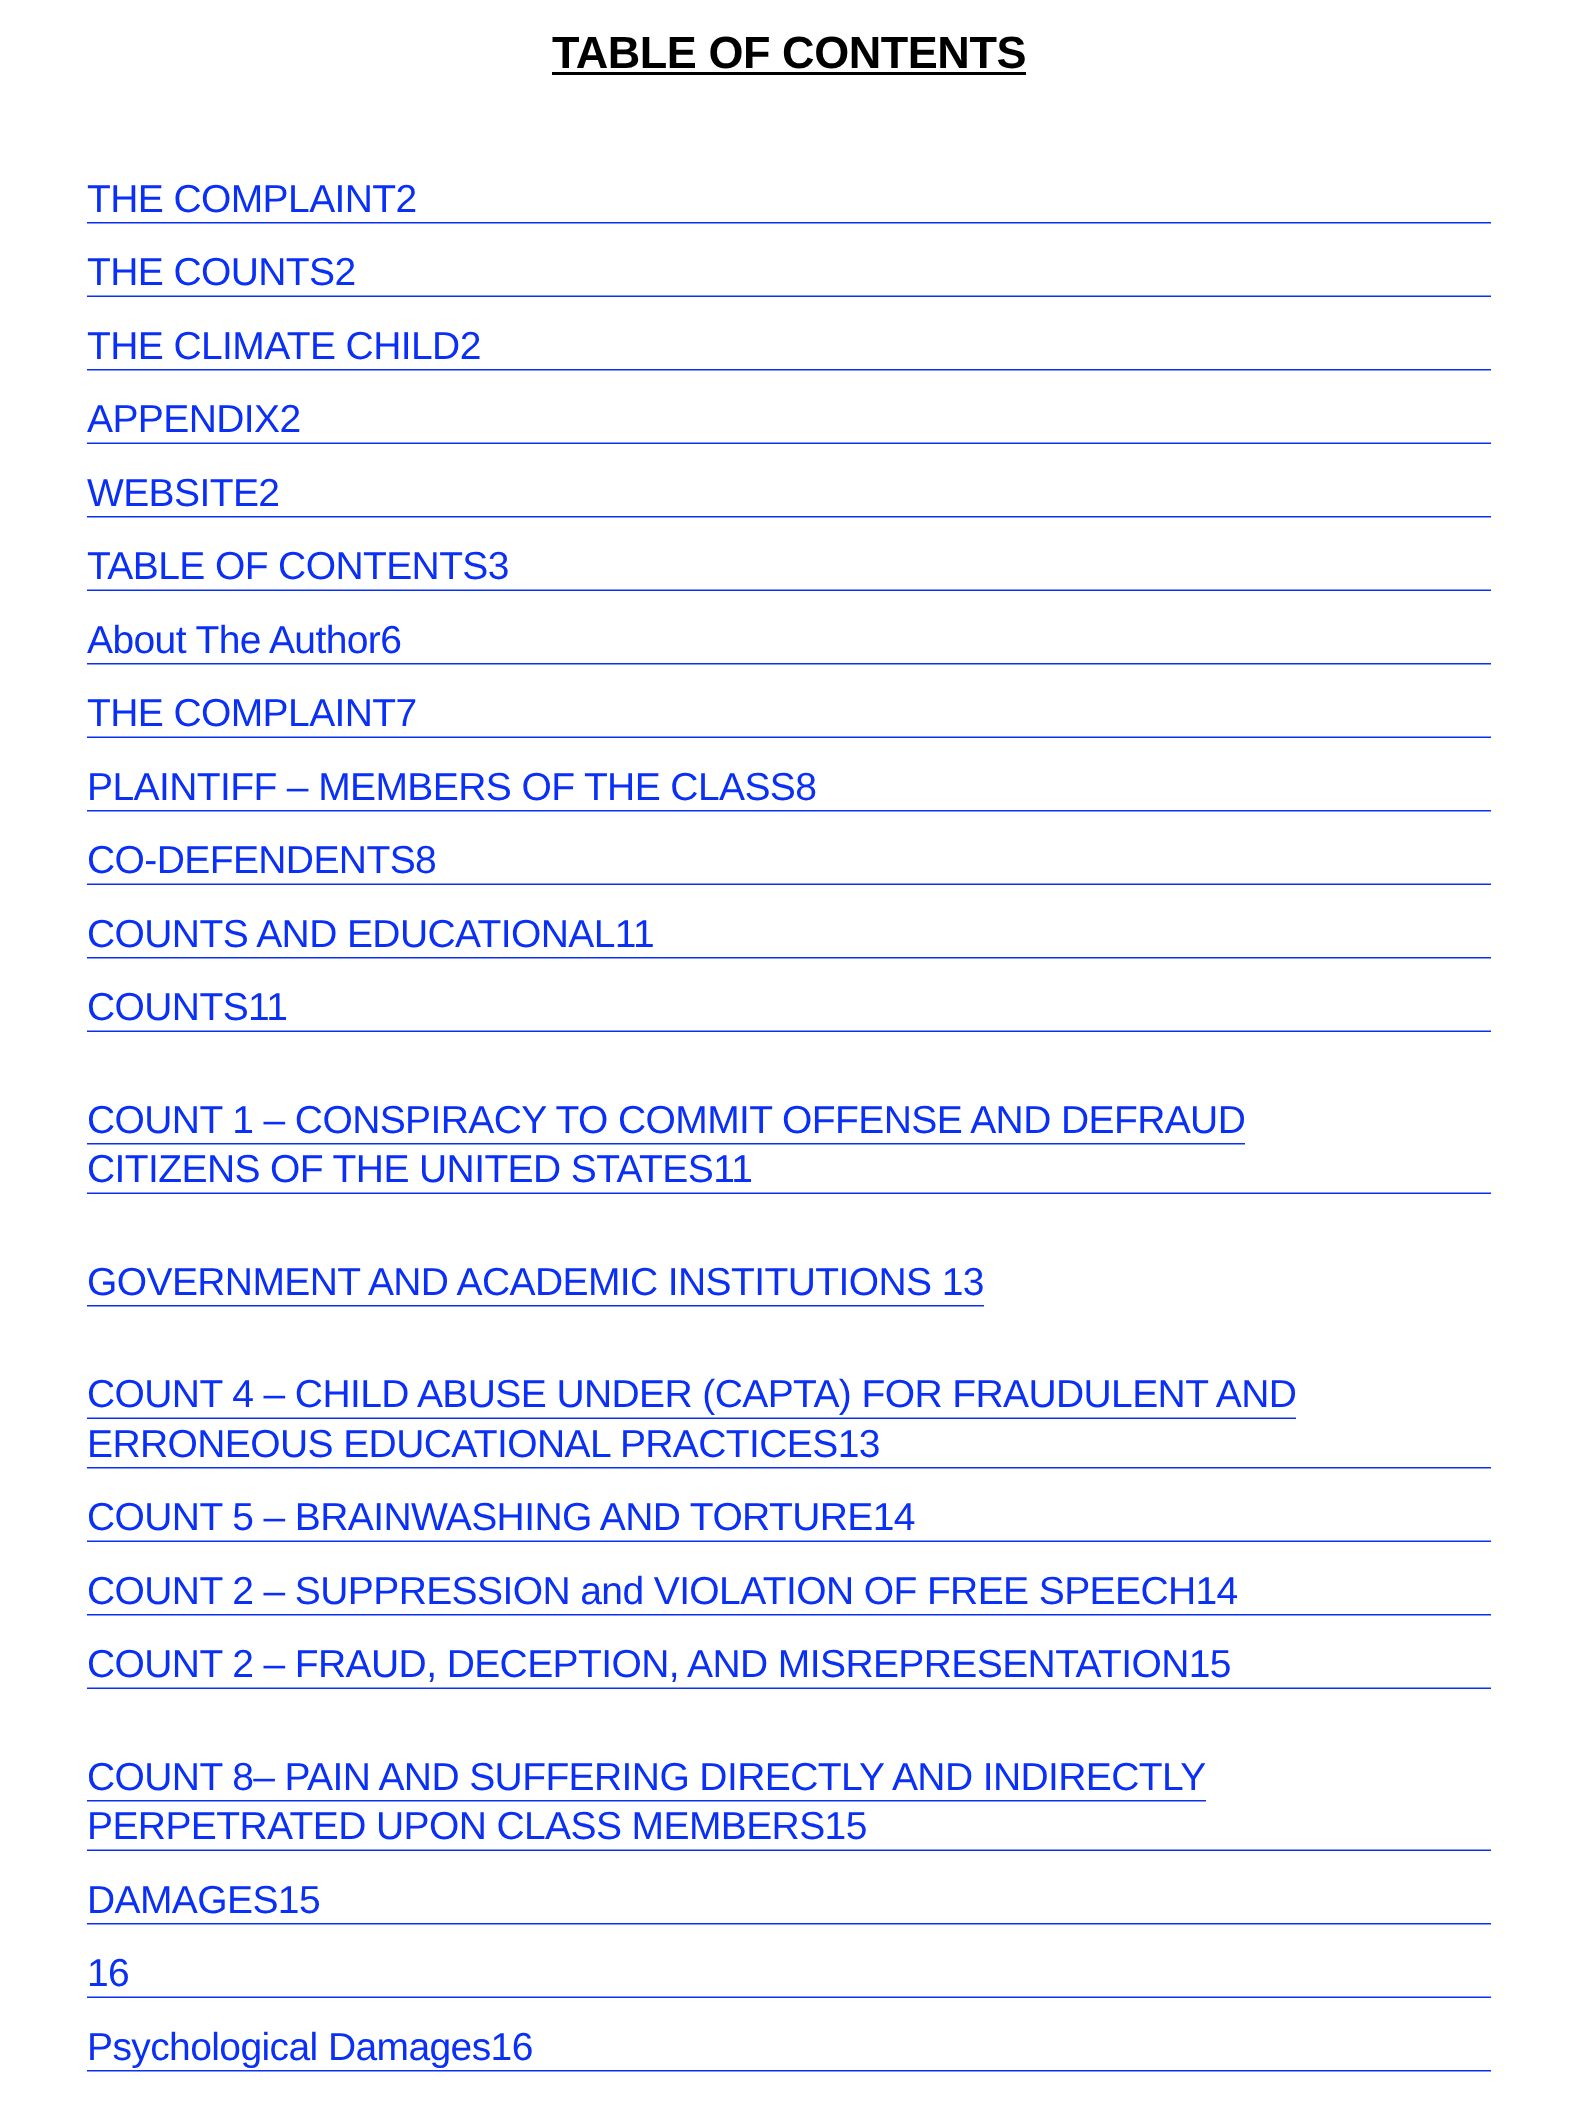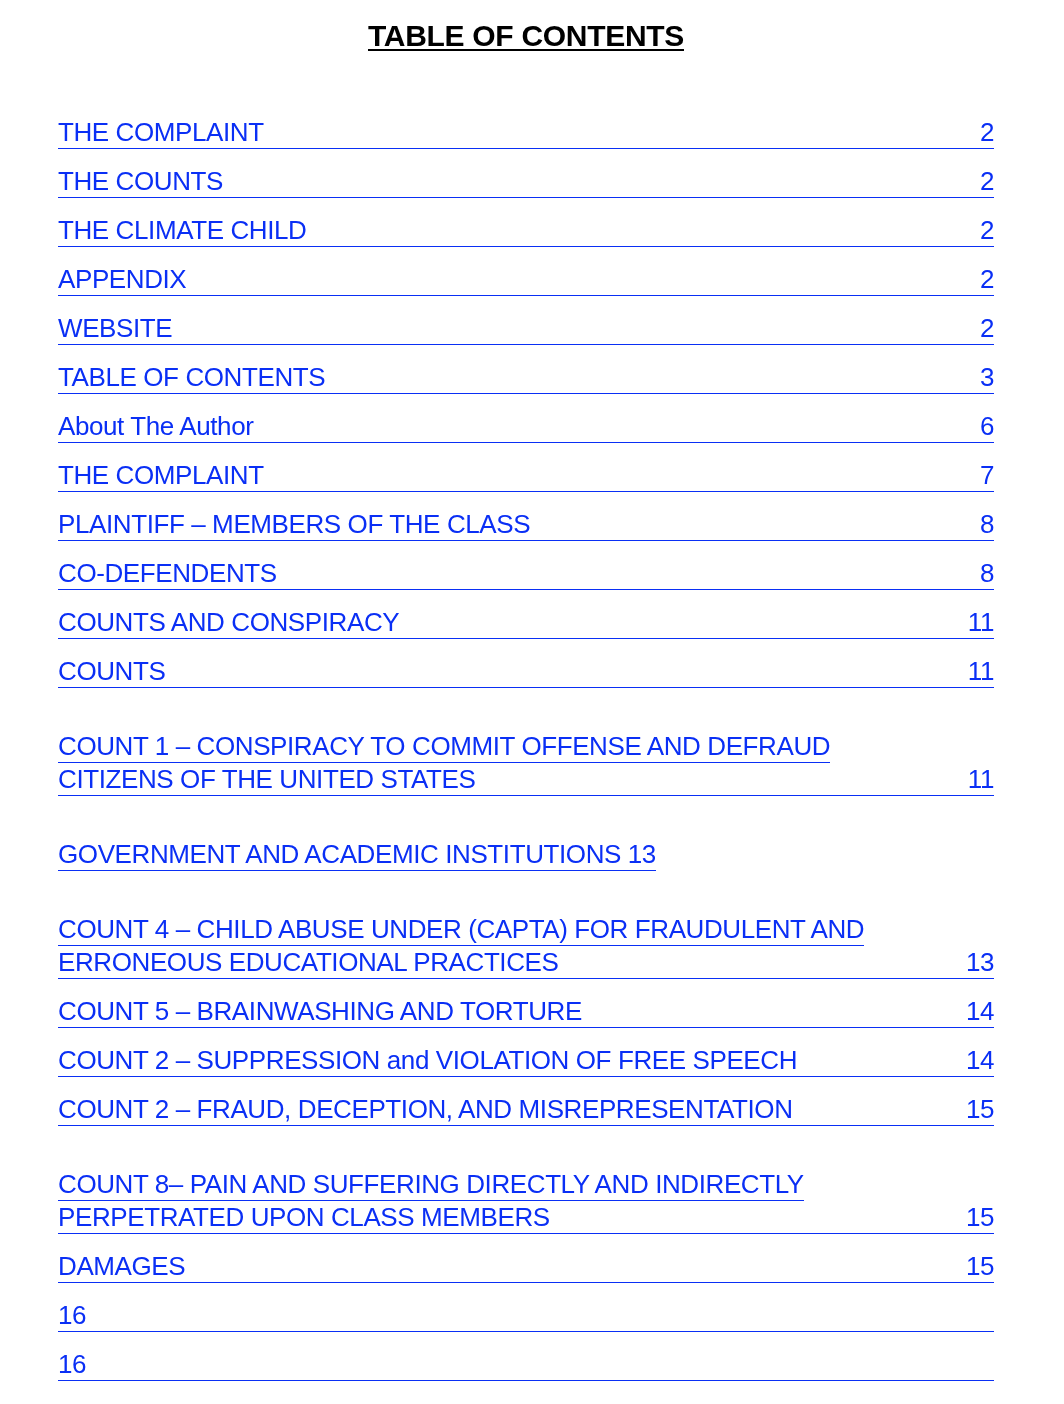--- a/index.html
+++ b/index.html
@@ -39,21 +39,21 @@
       display: block;
       color: #0a2ff5;
       font-size: 26px;
       text-decoration: none;
       margin-bottom: 16px;
       cursor: pointer;
       letter-spacing: -0.4px;
     }
     .line {
       display: flex;
-      justify-content: space-between;
+      justify-content: flex-start;
       align-items: flex-end;
       height: 32px;
       line-height: 32px;
       border-bottom: 1.5px solid #0a2ff5;
       white-space: nowrap;
     }
     .line .label {
       flex: 0 1 auto;
     }
     .line .page {
@@ -138,21 +138,21 @@
 
   <a class="entry">
     <div class="line">
         <span class="label">CO-DEFENDENTS</span>
         <span class="page">8</span>
       </div>
   </a>
 
   <a class="entry">
     <div class="line">
-        <span class="label">COUNTS AND CONSPIRACY</span>
+        <span class="label">COUNTS AND EDUCATIONAL</span>
         <span class="page">11</span>
       </div>
   </a>
 
   <a class="entry">
     <div class="line">
         <span class="label">COUNTS</span>
         <span class="page">11</span>
       </div>
   </a>
@@ -218,17 +218,18 @@
   </a>
 
   <a class="entry">
     <div class="line">
         <span class="page">16</span>
       </div>
   </a>
 
   <a class="entry">
     <div class="line">
+        <span class="label">Psychological Damages</span>
         <span class="page">16</span>
       </div>
   </a>
 
 </div>
 
 </body></html>

